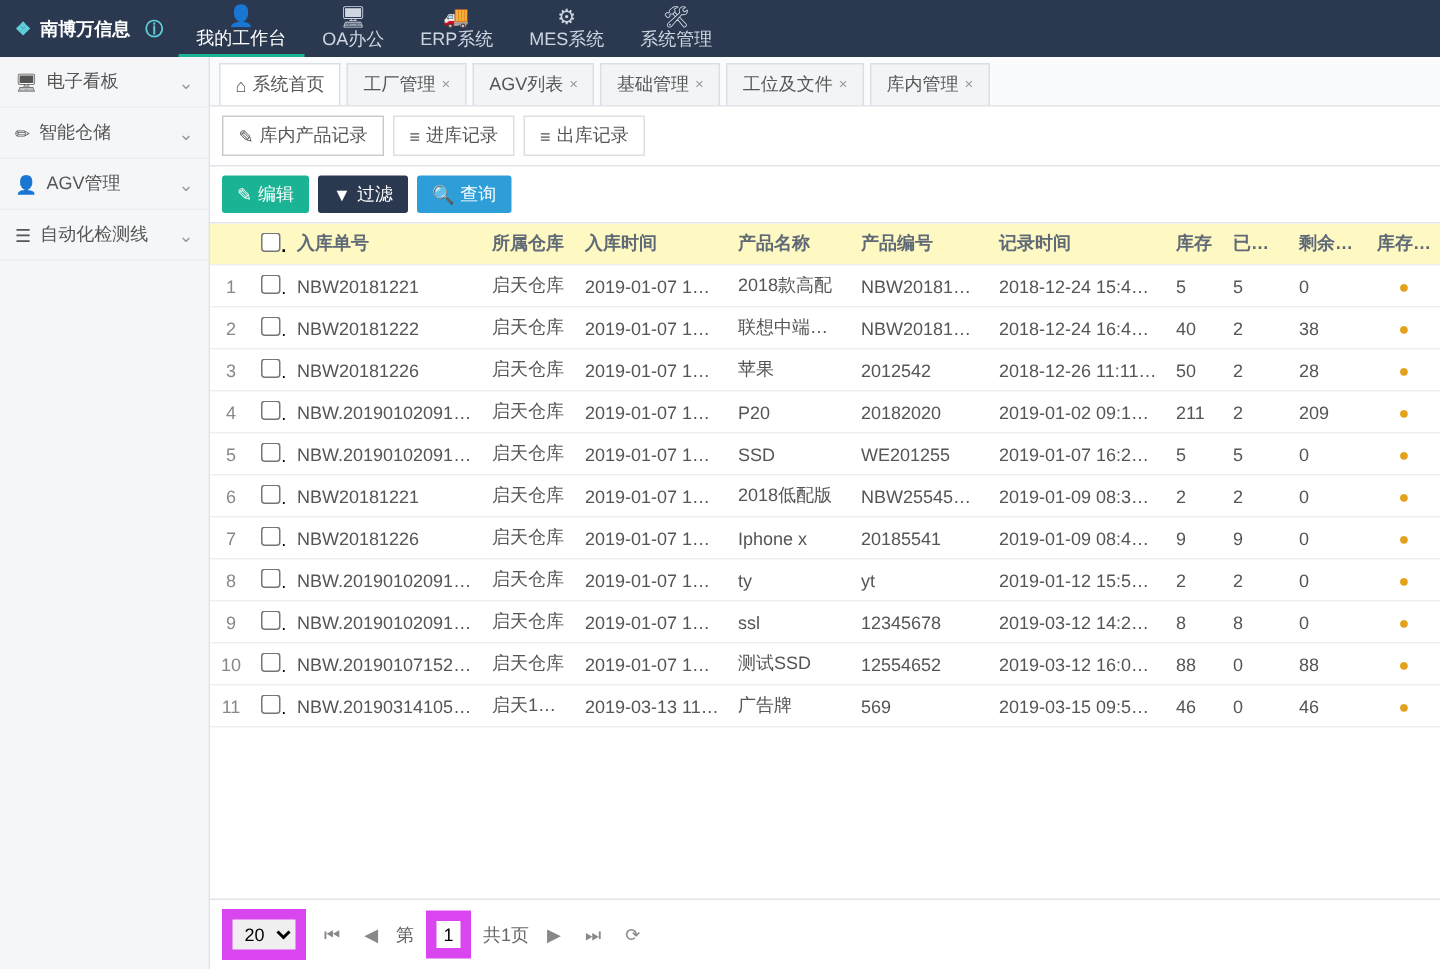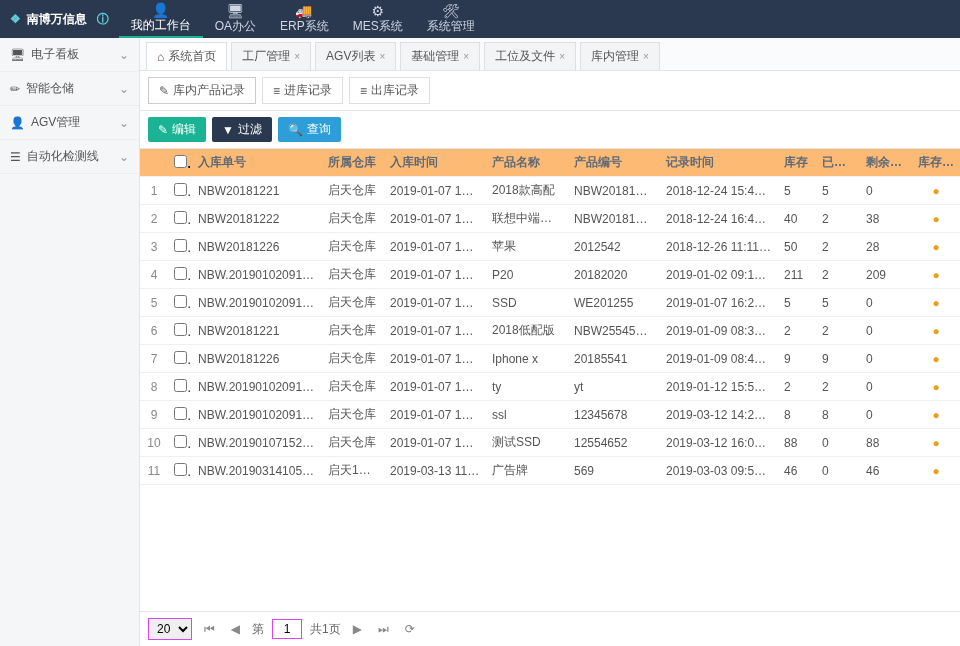--- a/index.html
+++ b/index.html
@@ -26,26 +26,26 @@
 .subtab{padding:4px 10px;border:1px solid #dcdfe3;background:#fff;color:#555;cursor:pointer;display:flex;align-items:center;gap:4px}
 .subtab.active{background:#fff;border-color:#c8ccd0}
 .toolbar{display:flex;gap:6px;padding:6px 8px}
 .btn{padding:4px 10px;border:none;color:#fff;cursor:pointer;display:flex;align-items:center;gap:4px;border-radius:2px}
 .btn-green{background:#1ab394}
 .btn-dark{background:#2a3950}
 .btn-blue{background:#2e9ed8}
 .tablewrap{flex:1;overflow:auto;border-top:1px solid #e1e4e8}
 table{width:100%;border-collapse:collapse;table-layout:fixed}
 th,td{border-bottom:1px solid #edeff2;padding:5px 6px;text-align:left;color:#555;white-space:nowrap;overflow:hidden;text-overflow:ellipsis}
-th{background:#fdba74;font-weight:bold;color:#606a77}
+th{background:#fef9c3;font-weight:bold;color:#606a77}
 .idx{width:28px;text-align:center;color:#888}
 .chk{width:24px;text-align:center}
 .dot{color:#e3a21a;text-align:center}
 .pager{display:flex;align-items:center;gap:8px;padding:6px 8px;border-top:1px solid #e1e4e8;color:#666}
-.pager select,.pager input{border:1px solid #d946ef;padding:2px 4px;font-size:12px}
+.pager select,.pager input{border:7px solid #d946ef;padding:2px 4px;font-size:12px}
 .pager input{width:30px;text-align:center}
 .pgbtn{color:#888;cursor:pointer;padding:0 4px}
 .footer{text-align:center;padding:6px;color:#666;border-top:1px solid #e1e4e8;background:#fafbfc}
 input[type=checkbox]{cursor:pointer}
 </style>
 </head>
 <body>
 
 <div class="topbar">
   <div class="brand">
@@ -337,21 +337,21 @@
               <td class="dot">●</td>
             </tr>
             <tr>
               <td class="idx">11</td>
               <td class="chk"><input type="checkbox" style=""></td>
               <td>NBW.20190314105925</td>
               <td>启天1仓库</td>
               <td>2019-03-13 11:02</td>
               <td>广告牌</td>
               <td>569</td>
-              <td>2019-03-03 09:55:01</td>
+              <td>2019-03-15 09:55:01</td>
               <td>46</td>
               <td>0</td>
               <td>46</td>
               <td class="dot">●</td>
             </tr>
           </tbody>
       </table>
     </div>
     <div class="pager">
       <select><option>20</option></select>

